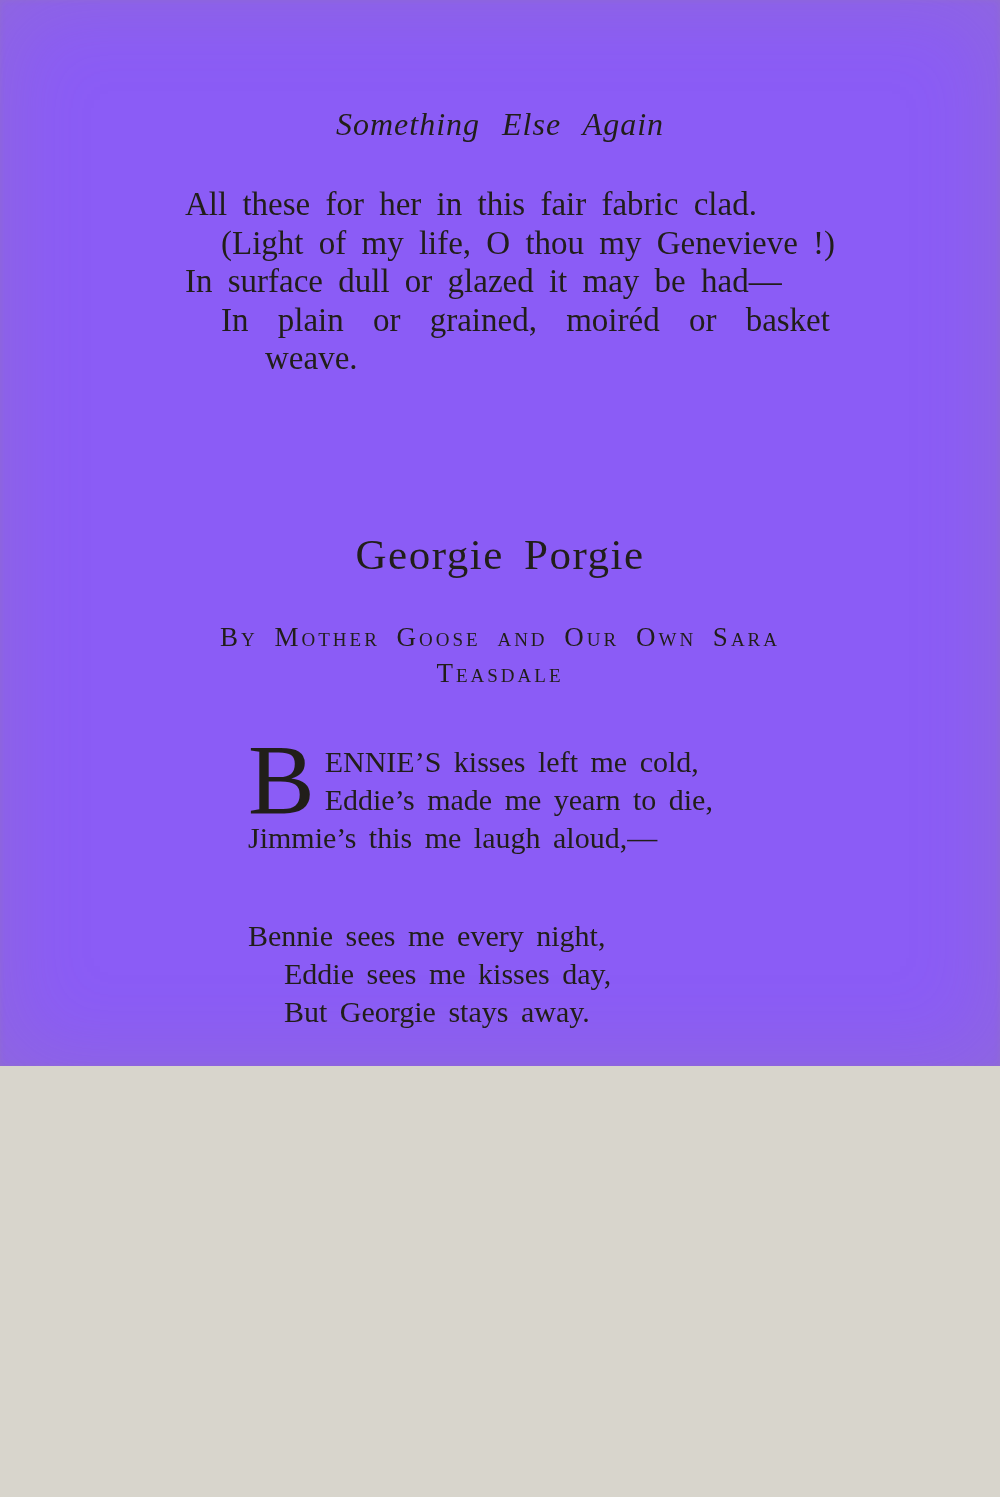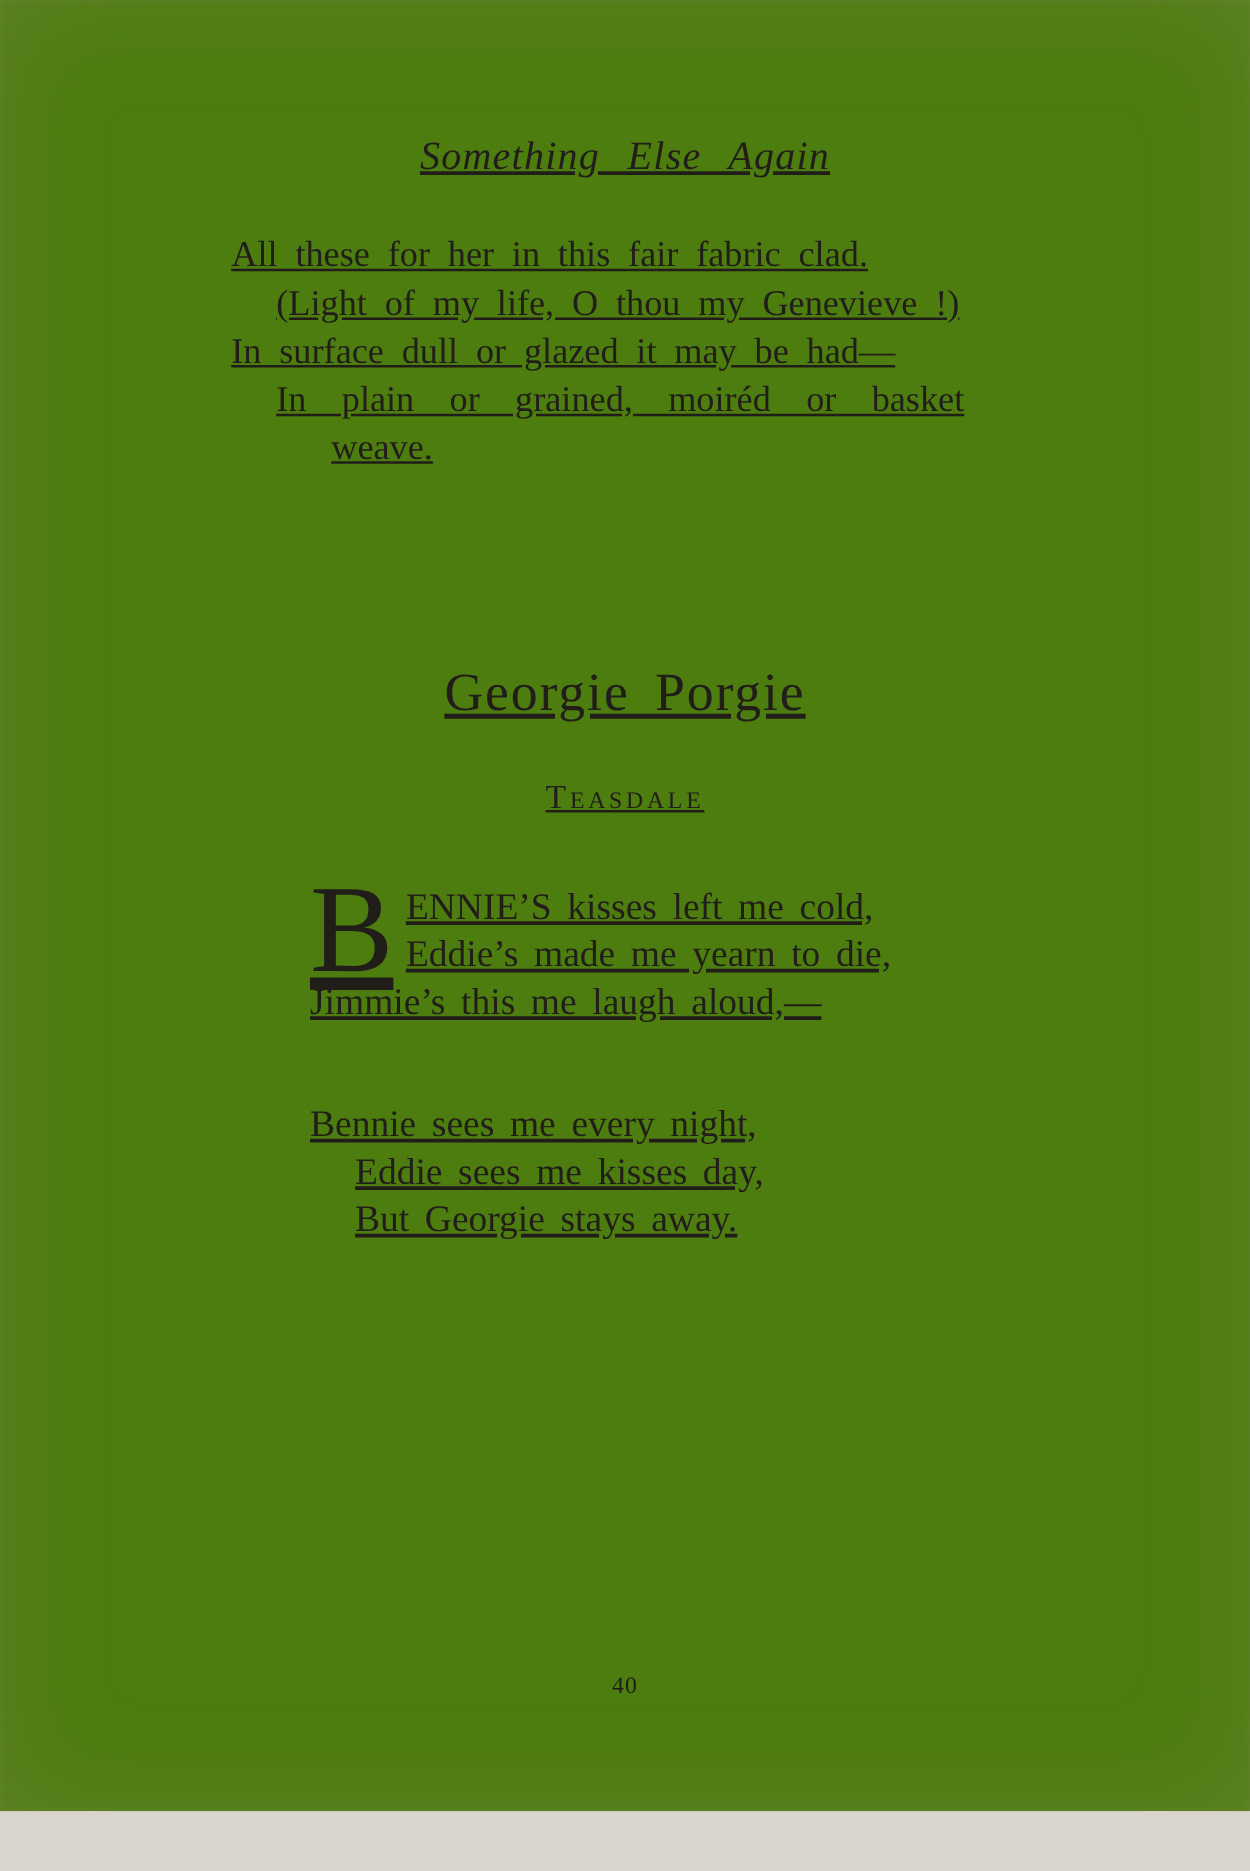--- a/index.html
+++ b/index.html
@@ -3,43 +3,42 @@
 <meta charset="utf-8">
 <style>
   html, body {
     margin: 0;
     padding: 0;
     background: #d8d5cc;
   }
   .page {
     position: relative;
     width: 1000px;
-    height: 1449px;
+    height: 1066px;
     margin: 0 auto;
-    background: #4d7c0f;
+    background: #8b5cf6;
     color: #211e1a;
     font-family: "Liberation Serif", "DejaVu Serif", serif;
     box-shadow: inset 0 0 90px rgba(160,150,125,0.22), inset 0 0 6px rgba(160,150,125,0.18);
     overflow: hidden;
-    text-decoration: underline;
   }
 
   .running-header {
     padding-top: 106px;
     text-align: center;
     font-style: italic;
     font-size: 32px;
     letter-spacing: 1px;
     word-spacing: 13px;
   }
 
   .prev-poem {
     margin: 42px 0 0 185px;
     width: 662px;
-    font-size: 29px;
+    font-size: 33px;
     line-height: 38.5px;
   }
   .prev-poem .indent  { margin-left: 36px; }
   .prev-poem .indent2 { margin-left: 80px; }
   .ws-a { word-spacing: 7px; }
   .ws-b { word-spacing: 21px; }
 
   .poem-title {
     margin: 152px 0 16px 0;
     text-align: center;
@@ -101,20 +100,21 @@
     <div class="line ws-a">All these for her in this fair fabric clad.</div>
     <div class="line ws-a indent">(Light of my life, O thou my Genevieve !)</div>
     <div class="line ws-a">In surface dull or glazed it may be had—</div>
     <div class="line ws-b indent">In plain or grained, moiréd or basket</div>
     <div class="line indent2">weave.</div>
   </div>
 
   <h1 class="poem-title">Georgie Porgie</h1>
 
   <div class="byline">
+    <div>By Mother Goose and Our Own Sara</div>
     <div>Teasdale</div>
   </div>
 
   <div class="stanza stanza-1">
     <div class="dropcap-row">
       <span class="dropcap">B</span>
       <div class="dc-lines">
         <div class="dc-line-1">ENNIE’S kisses left me cold,</div>
         <div class="dc-line-2">Eddie’s made me yearn to die,</div>
       </div>

